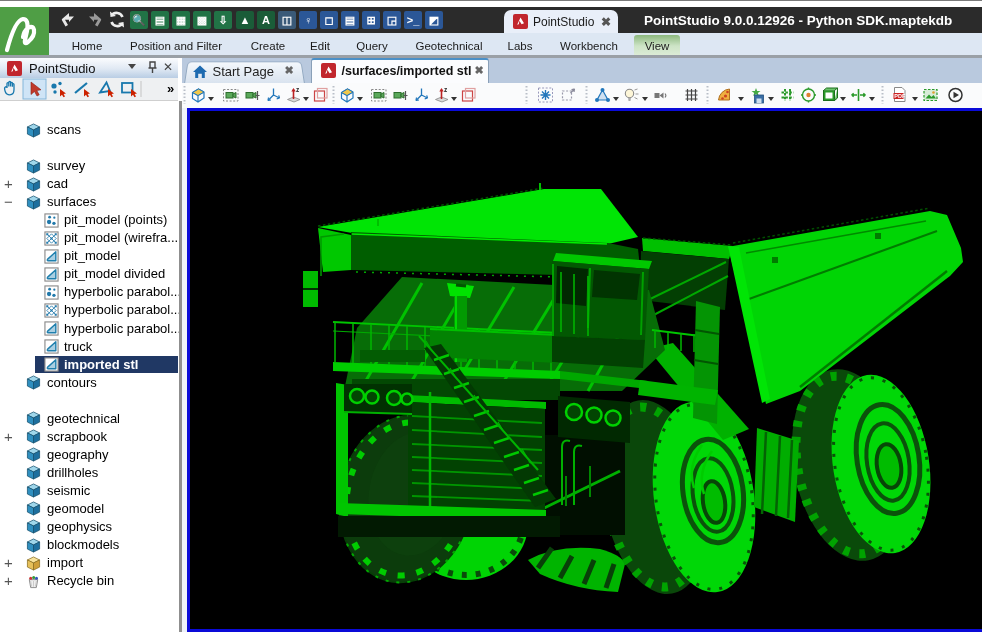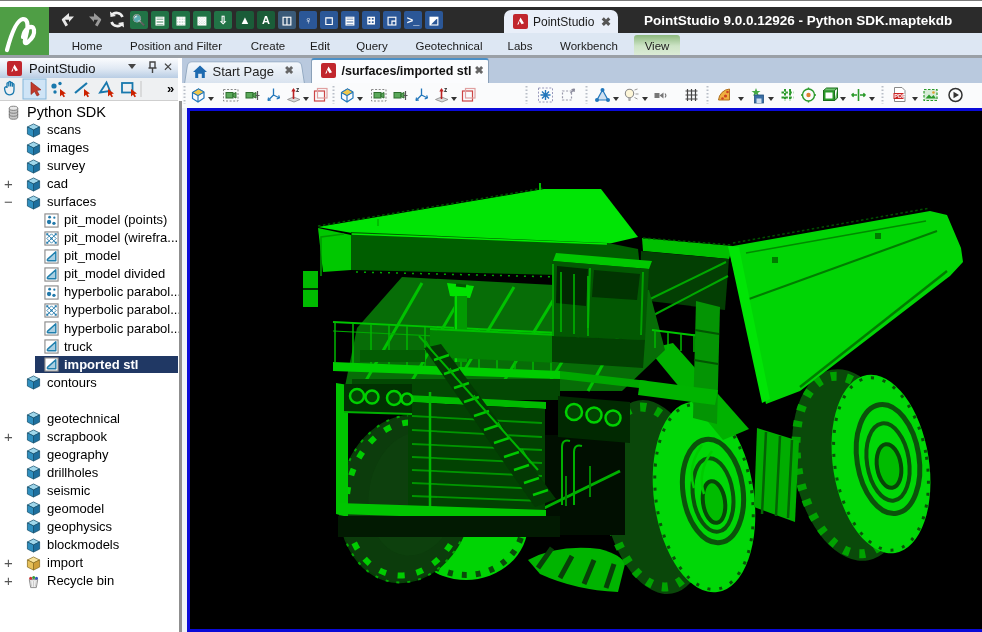--- a/index.html
+++ b/index.html
@@ -175,37 +175,25 @@
 </g>
 <g id="binic">
   <path d="M3.5 6 L5 14.5 L11 14.5 L12.5 6 Z" fill="#efefef" stroke="#8a8a8a" stroke-width="1"></path>
   <path d="M5 7.5 L6 13.5 M8 7.5 L8 13.5 M11 7.5 L10 13.5" stroke="#bdbdbd" stroke-width="0.8" fill="none"></path>
   <circle cx="5" cy="4.5" r="1.6" fill="#cc3333"></circle>
           <circle cx="8.2" cy="3.6" r="1.6" fill="#339933"></circle>
   <circle cx="11.2" cy="4.6" r="1.6" fill="#3355bb"></circle>
 </g>
 </defs>
 </svg>
-<div class="row" style="left:0;top:2.5px;width:177px;">
-      <svg class="ticon" style="left:6px;top:1.5px;" viewBox="0 0 16 16">
-        <use href="#db"></use>
-      </svg>
-      <div class="abs" style="left:27px;top:0;line-height:18px;font-size:14.5px;">Python SDK</div>
-    </div>
 <div class="row" style="left:0;top:20.5px;width:177px;">
       <svg class="ticon" style="left:26px;top:1.5px;" viewBox="0 0 16 16">
         <use href="#cube"></use>
       </svg>
       <div class="abs" style="left:47px;top:0;line-height:18px;">scans</div>
-    </div>
-<div class="row" style="left:0;top:38.6px;width:177px;">
-      <svg class="ticon" style="left:26px;top:1.5px;" viewBox="0 0 16 16">
-        <use href="#cube"></use>
-      </svg>
-      <div class="abs" style="left:47px;top:0;line-height:18px;">images</div>
     </div>
 <div class="row" style="left:0;top:56.6px;width:177px;">
       <svg class="ticon" style="left:26px;top:1.5px;" viewBox="0 0 16 16">
         <use href="#cube"></use>
       </svg>
       <div class="abs" style="left:47px;top:0;line-height:18px;">survey</div>
     </div>
 <div class="row" style="left:0;top:74.7px;width:177px;">
       <div class="abs" style="left:4px;top:0;width:12px;font-size:15px;color:#555;line-height:18px;">+</div>
       <svg class="ticon" style="left:26px;top:1.5px;" viewBox="0 0 16 16">

